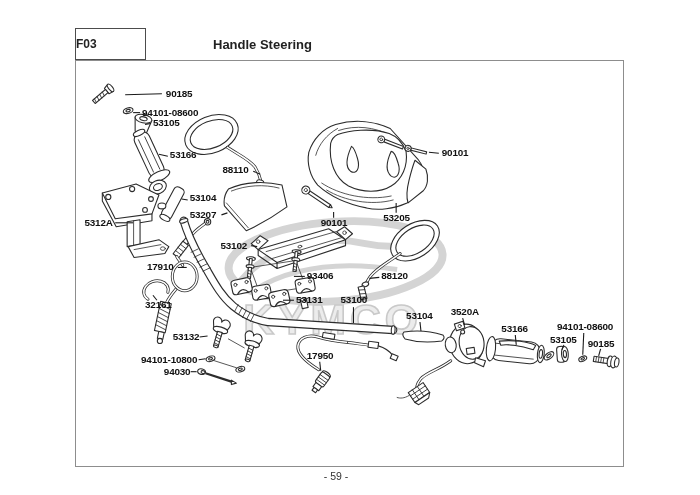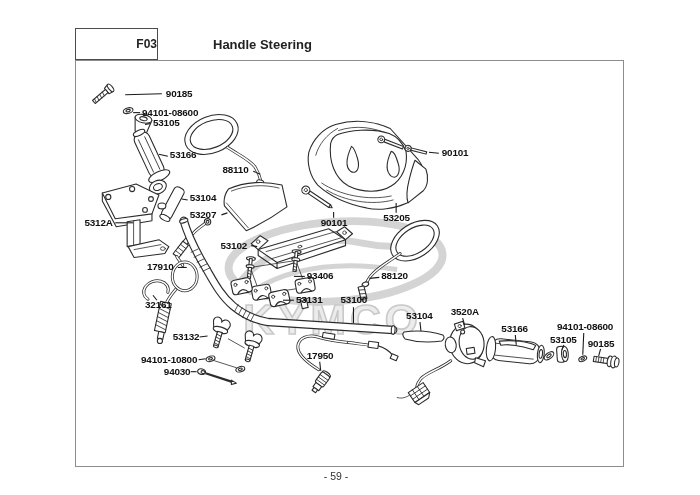--- a/index.html
+++ b/index.html
@@ -1,20 +1,20 @@
 <!DOCTYPE html>
 <html><head>
 <meta charset="utf-8">
 <style>
   html,body{margin:0;padding:0;background:#fff;}
   .page{position:relative;width:700px;height:495px;background:#fff;overflow:hidden;
         font-family:"Liberation Sans",sans-serif;}
-  .code-box{position:absolute;left:75px;top:28px;width:83px;height:32px;
+  .code-box{position:absolute;left:75px;top:28px;width:71px;height:32px;
             border:1.5px solid #4c4c4c;box-sizing:border-box;
-            display:flex;align-items:center;justify-content:flex-end;}
+            display:flex;align-items:center;justify-content:flex-start;}
   .code-box span{font-size:12px;font-weight:bold;color:#222;}
   .title{position:absolute;left:176px;top:37px;font-size:13px;font-weight:bold;color:#222;padding-left:37px;}
   .frame{position:absolute;left:75px;top:60px;width:549px;height:407px;
          border:1.5px solid #8d8d8d;box-sizing:border-box;background:#fff;}
   .frame svg{display:block;}
   .footer{position:absolute;left:0;top:470px;width:672px;text-align:center;
           font-size:10.5px;color:#333;}
   
   .fw{fill:#fff;stroke:#2c2c2c;stroke-width:1.1;stroke-linejoin:round;}
   .ln{fill:none;stroke:#2c2c2c;stroke-width:1.1;stroke-linecap:round;stroke-linejoin:round;}

